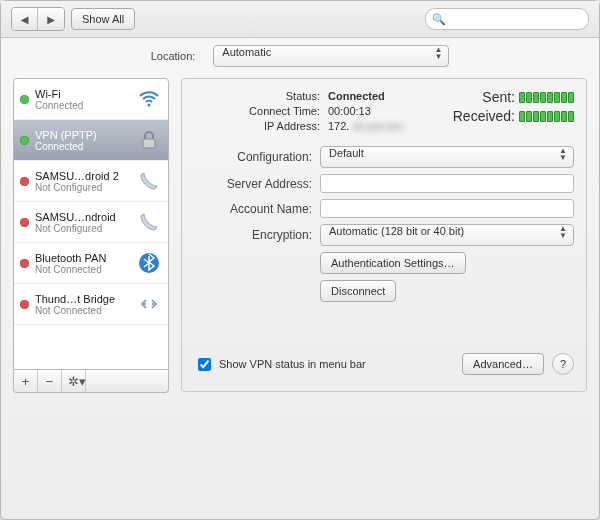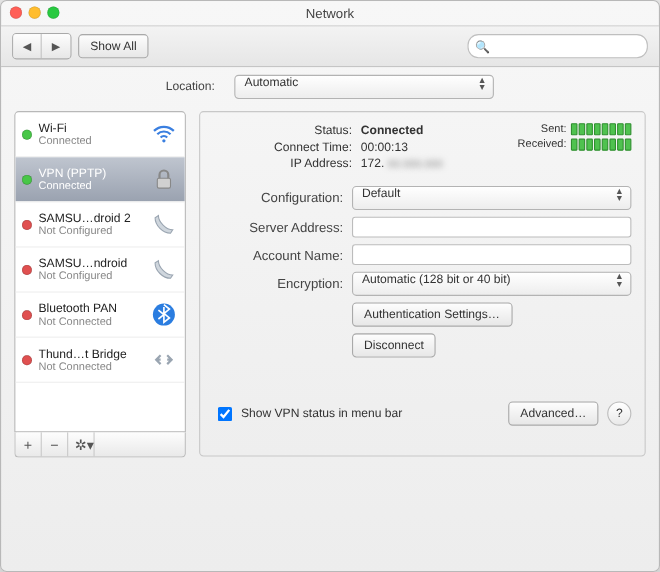--- a/index.html
+++ b/index.html
@@ -37,44 +37,36 @@
   .listbar{height:22px;border:1px solid #b8b8b8;border-top:none;border-radius:0 0 4px 4px;background:linear-gradient(#fdfdfd,#e9e9e9);display:flex;}
   .listbar button{width:24px;height:100%;border:none;border-right:1px solid #c9c9c9;background:transparent;color:#555;font-size:13px;cursor:pointer;}
   .panel{flex:1;border:1px solid #c8c8c8;border-radius:4px;background:linear-gradient(#f5f5f5,#eeeeee);padding:10px 12px;box-sizing:border-box;height:314px;position:relative;}
   .row{display:flex;align-items:center;margin-bottom:6px;gap:8px;}
   .row .label{width:118px;font-size:12px;}
   .bold{font-weight:bold;}
   .blurred{color:transparent;text-shadow:0 0 6px rgba(0,0,0,.5);}
   .bars{display:flex;gap:1px;}
   .bars i{width:4px;height:9px;background:#4fc24f;border:1px solid #2f8f2f;display:block;border-radius:1px;}
   .input{flex:1;height:19px;border:1px solid #bcbcbc;border-radius:3px;background:#fff;padding:0 5px;font-size:11px;box-sizing:border-box;}
-  .panel-bottom{position:absolute;left:12px;right:12px;bottom:27px;display:flex;align-items:center;}
+  .panel-bottom{position:absolute;left:12px;right:12px;bottom:16px;display:flex;align-items:center;}
   .chk{display:flex;align-items:center;gap:5px;}
   .chk input{width:13px;height:13px;}
   .help{width:20px;height:20px;border:1px solid #bcbcbc;border-radius:50%;background:linear-gradient(#fff,#e9e9e9);display:flex;align-items:center;justify-content:center;margin-left:8px;cursor:pointer;}
   .footer{position:absolute;bottom:10px;right:14px;display:flex;gap:8px;}
   .status-block{display:flex;align-items:flex-start;}
   .status-left{width:126px;text-align:right;padding-right:8px;line-height:15px;}
   .status-right{line-height:15px;}
-  .sent-block{position:absolute;right:12px;top:10px;font-size:10px;text-align:left;}
+  .sent-block{position:absolute;right:12px;top:10px;font-size:14px;text-align:left;}
   .sent-block .row2{display:flex;align-items:center;justify-content:flex-end;gap:4px;margin-bottom:3px;}
 </style>
 </head>
 <body>
 
 <div class="window">
 
-  <div class="titlebar">
-    <div class="traffic">
-      <span class="t-close"></span>
-      <span class="t-min"></span>
-      <span class="t-max"></span>
-    </div>
-    <span>Network</span>
-  </div>
 
   <div class="toolbar">
     <div class="seg">
       <button>◀</button>
       <button>▶</button>
     </div>
     <button class="btn">Show All</button>
     <div class="search">
       <span>🔍</span>
       <input type="text" placeholder="" style="">

